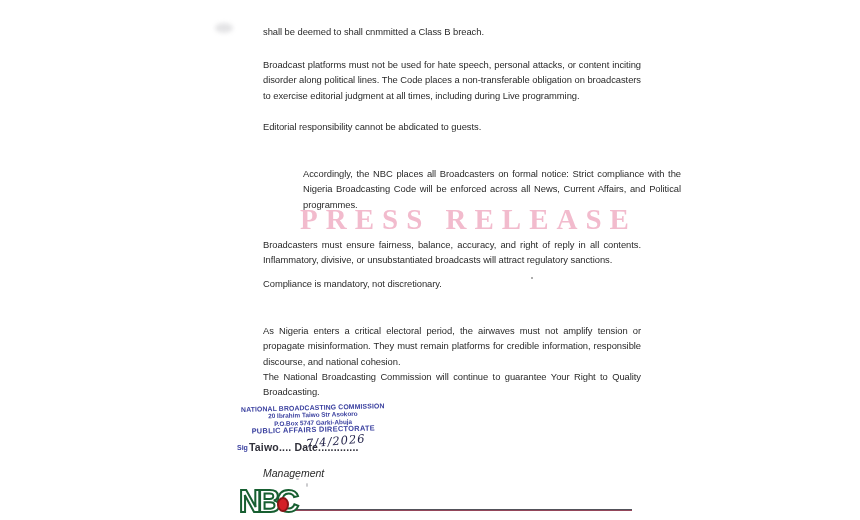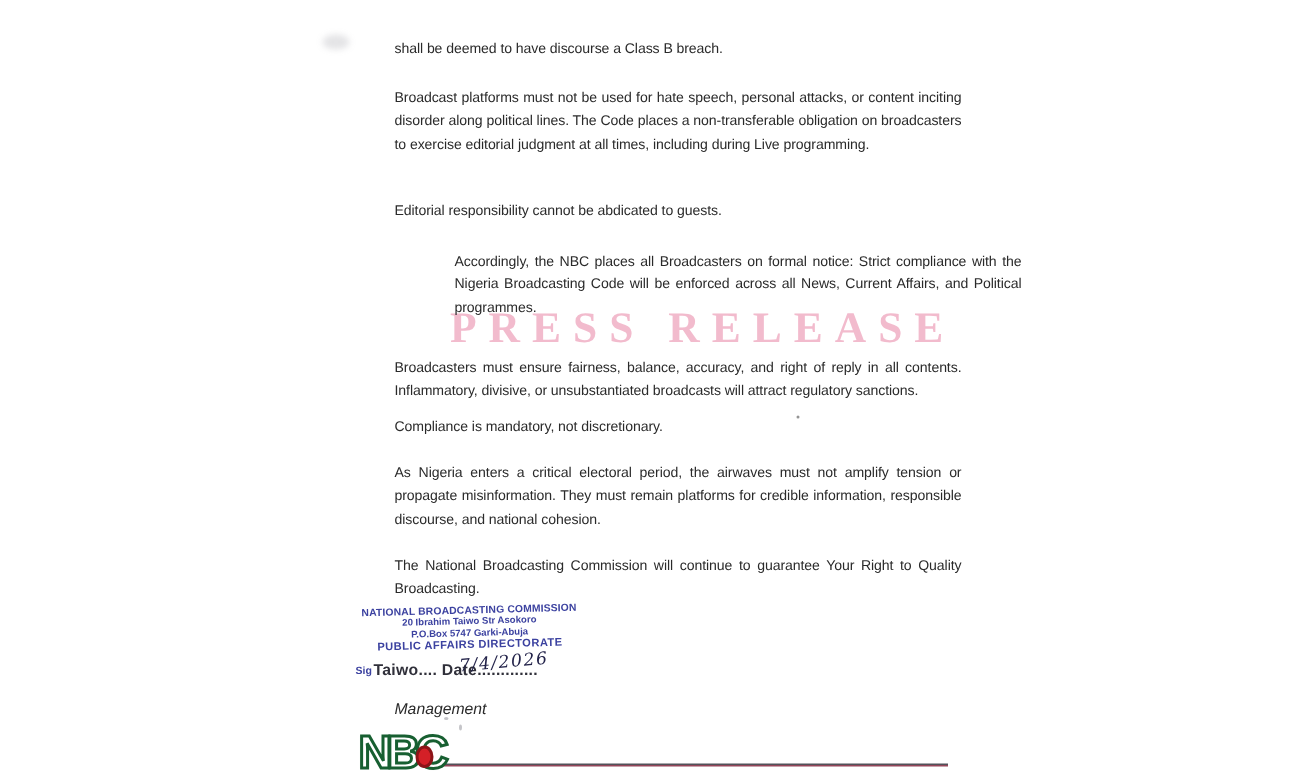--- a/index.html
+++ b/index.html
@@ -20,25 +20,25 @@
     filter:blur(0.4px);z-index:1;
   }
   
   .para{
     position:absolute;left:263px;width:378px;margin:0;
     font-size:9.4px;line-height:15.4px;letter-spacing:-0.05px;
     color:#2a2a2a;text-align:justify;z-index:2;
   }
   .p1{top:24px;}
   .p2{top:57px;}
-  .p3{top:132px;}
+  .p3{top:119px;}
   .p4{top:166px;margin-left:40px;}
   .p5{top:237px;}
   .p6{top:276px;}
-  .p7{top:307px;}
+  .p7{top:323px;}
   .p8{top:369px;}
   .dot-artifact{
     position:absolute;left:531px;top:277px;width:2px;height:2px;border-radius:50%;
     background:rgba(60,60,60,0.55);z-index:2;
   }
   
   .stamp{
     position:absolute;left:234px;top:404px;width:158px;text-align:center;
     color:#3c42a0;transform:rotate(-1.5deg);z-index:3;line-height:7.3px;
   }
@@ -83,21 +83,21 @@
 </style>
 </head>
 <body>
 
 <div class="page">
 
   <div class="smudge"></div>
 
   <div class="watermark">PRESS RELEASE</div>
 
-  <p class="para p1">shall be deemed to have discourse a Class B breach.</p>
+  <p class="para p1">shall be deemed to shall cnmmitted a Class B breach.</p>
   <p class="para p2">Broadcast platforms must not be used for hate speech, personal attacks, or content inciting disorder along political lines. The Code places a non-transferable obligation on broadcasters to exercise editorial judgment at all times, including during Live programming.</p>
   <p class="para p3">Editorial responsibility cannot be abdicated to guests.</p>
   <p class="para p4">Accordingly, the NBC places all Broadcasters on formal notice: Strict compliance with the Nigeria Broadcasting Code will be enforced across all News, Current Affairs, and Political programmes.</p>
   <p class="para p5">Broadcasters must ensure fairness, balance, accuracy, and right of reply in all contents. Inflammatory, divisive, or unsubstantiated broadcasts will attract regulatory sanctions.</p>
   <p class="para p6">Compliance is mandatory, not discretionary.</p>
   <p class="para p7">As Nigeria enters a critical electoral period, the airwaves must not amplify tension or propagate misinformation. They must remain platforms for credible information, responsible discourse, and national cohesion.</p>
   <p class="para p8">The National Broadcasting Commission will continue to guarantee Your Right to Quality Broadcasting.</p>
 
   <div class="dot-artifact"></div>
 

